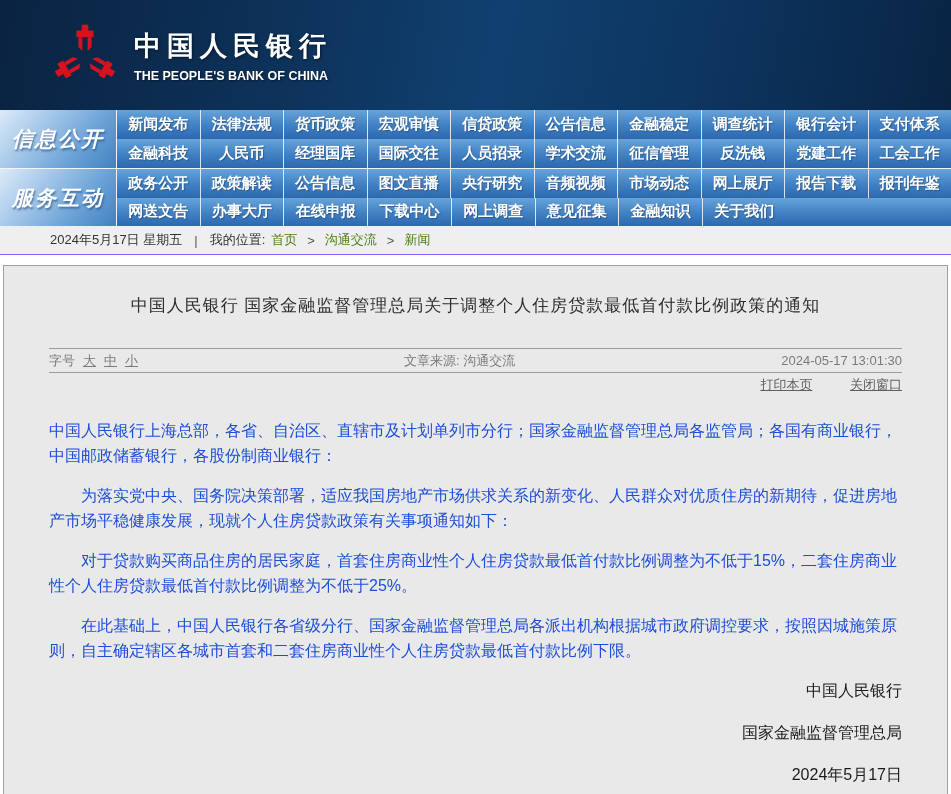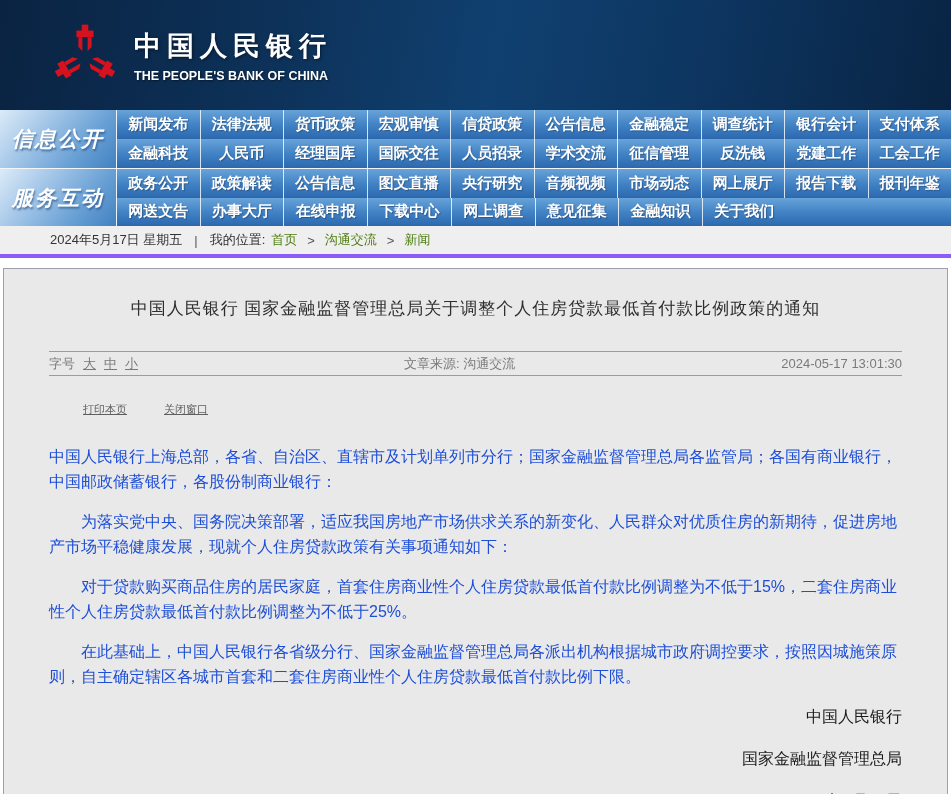--- a/index.html
+++ b/index.html
@@ -27,38 +27,38 @@
   .nav-menu{flex:1;display:flex;flex-direction:column;}
   .nav-row{flex:1;display:flex;
     background:linear-gradient(180deg,#68a3d9 0%,#3f80c3 55%,#2c68ae 100%);}
   .nav-cell{flex:1;display:flex;align-items:center;justify-content:center;color:#fff;
     font-size:15px;font-weight:bold;cursor:pointer;box-sizing:border-box;
     text-shadow:1px 1px 1px rgba(36,66,104,.6);}
   .nav-cell + .nav-cell{border-left:1px solid rgba(255,255,255,.8);}
   .nav-cell.empty{border-left:none;cursor:default;}
 
   
-  .breadcrumb{height:28px;background:#efefef;border-bottom:4px solid #8b5cf6;
+  .breadcrumb{height:28px;background:#efefef;border-bottom:1px solid #8b5cf6;
     display:flex;align-items:center;padding-left:50px;font-size:13px;color:#333;}
   .breadcrumb .divider{margin:0 12px;color:#555;}
   .crumb{margin:0 6px;cursor:pointer;color:#4d7c0f;text-decoration:none;}
   .crumb-arrow{margin:0 4px;color:#555;}
 
   
   .article-box{margin:10px 3px 0;border:1px solid #9aa1aa;background:#e9e9e9;
     height:560px;box-sizing:border-box;padding:0 45px;}
   .article-title{margin-top:30px;text-align:center;font-size:17px;font-weight:normal;
     color:#2e2e2e;letter-spacing:1px;line-height:20px;}
   .meta-bar{margin-top:32px;border-top:1px solid #9c9c9c;border-bottom:1px solid #9c9c9c;
     height:25px;display:flex;align-items:center;font-size:13px;color:#7a7a7a;box-sizing:border-box;}
   .meta-left{display:flex;align-items:center;justify-content:center;}
   .font-size-link{margin-left:8px;text-decoration:underline;cursor:pointer;color:#7a7a7a;}
   .meta-center{flex:1;text-align:center;}
   .meta-right{text-align:right;font-family:Liberation Sans, sans-serif;font-size:13px;}
-  .actions-row{margin-top:26px;text-align:left;font-size:11px;color:#5f5f5f;height:18px;}
+  .actions-row{margin-top:3px;text-align:right;font-size:13px;color:#5f5f5f;height:18px;}
   .action-link{margin-left:34px;text-decoration:underline;cursor:pointer;color:#5f5f5f;}
 
   .article-body{margin-top:24px;font-size:16px;color:#1d4ed8;line-height:25px;}
   .article-body p{margin:0 0 15px 0;}
   .article-body p.indent{text-indent:2em;}
 
   .signatures{margin-top:4px;text-align:right;font-size:16px;color:#1b1b1b;line-height:25px;}
   .signatures div{margin-bottom:17px;}
 </style>
 </head>

